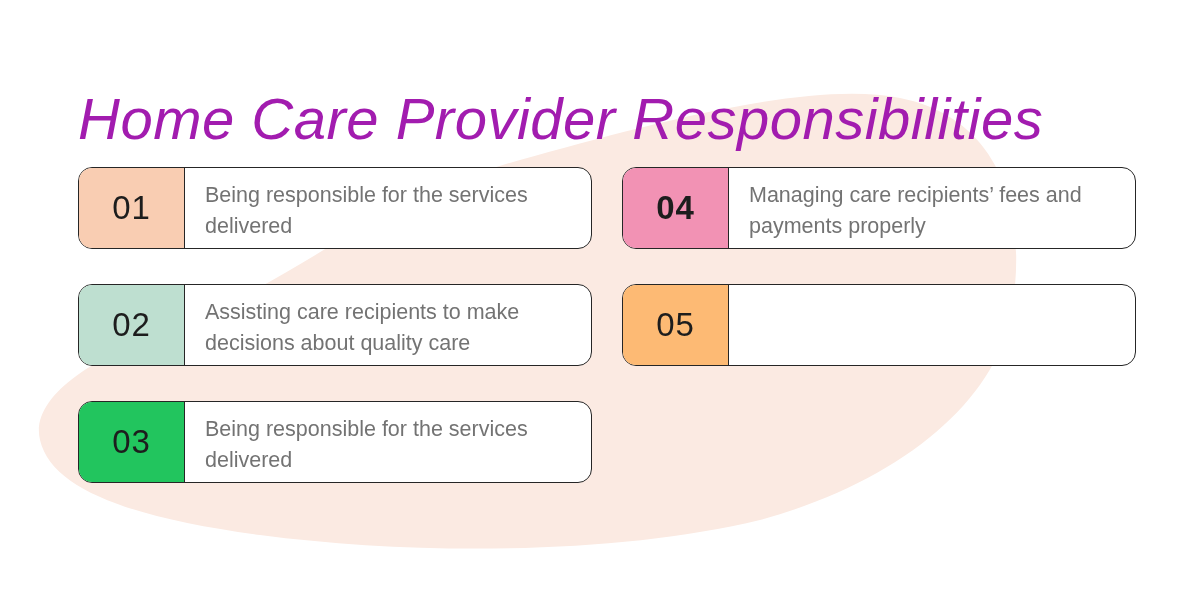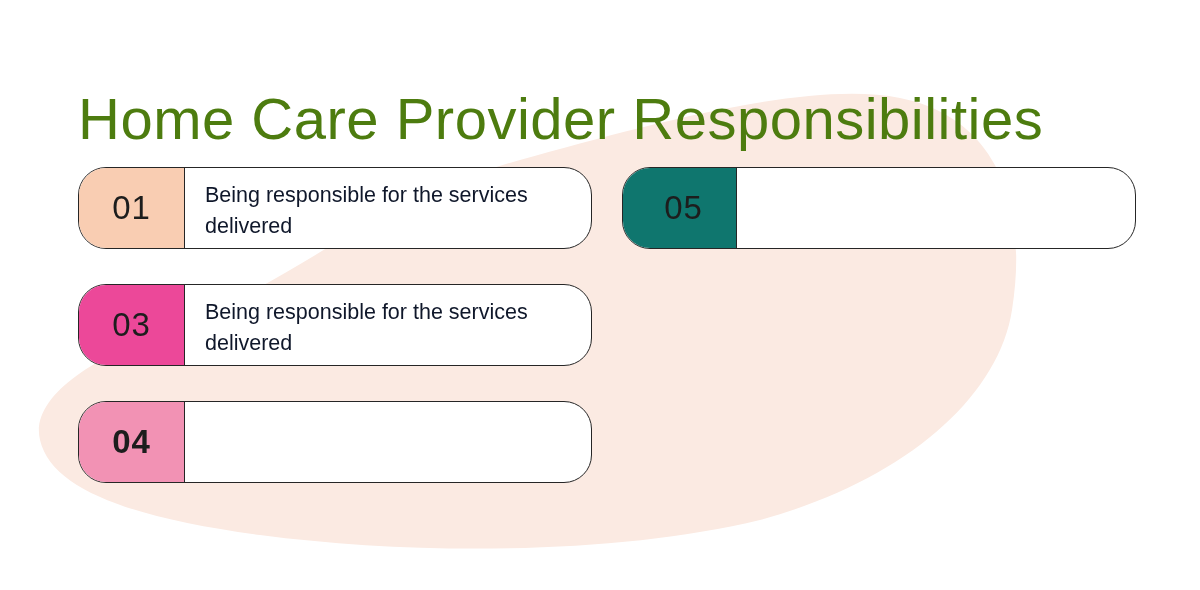--- a/index.html
+++ b/index.html
@@ -21,60 +21,61 @@
     pointer-events: none;
   }
   .page-title {
     position: absolute;
     left: 78px;
     top: 46px;
     z-index: 2;
     font-size: 58px;
     font-weight: 300;
     letter-spacing: 0.5px;
-    color: #4d7c0f;
+    color: #a21caf;
     white-space: nowrap;
+    font-style: italic;
   }
   .card-grid {
     position: absolute;
     left: 78px;
     top: 167px;
     z-index: 1;
     display: grid;
     grid-template-columns: 514px 514px;
     grid-template-rows: repeat(3, 82px);
     grid-auto-flow: column;
     column-gap: 30px;
     row-gap: 35px;
   }
   .card {
     display: flex;
     background: #ffffff;
     border: 1.5px solid #262626;
-    border-radius: 28px;
+    border-radius: 14px;
     overflow: hidden;
     box-sizing: border-box;
   }
   .card-number {
     width: 105px;
     flex: 0 0 105px;
     display: flex;
     align-items: center;
     justify-content: center;
     border-right: 1.5px solid #262626;
     font-size: 33px;
     color: #1d1d1d;
     letter-spacing: 1px;
   }
   .card-text {
     flex: 1;
     padding: 12px 14px 0 20px;
     font-size: 21.5px;
     line-height: 1.42;
-    color: #0f172a;
+    color: #737373;
   }
 </style>
 </head>
 <body>
 
 <svg class="blob-layer" viewBox="0 0 1200 590" xmlns="http://www.w3.org/2000/svg" aria-hidden="true">
   <path d="M 900,98
            C 1000,118 1028,210 1012,310
            C 998,400 900,482 760,520
            C 620,554 420,556 260,535
@@ -86,28 +87,33 @@
 
 <h1 class="page-title">Home Care Provider Responsibilities</h1>
 
 <div class="card-grid">
 
   <div class="card">
     <div class="card-number" style="background-color: rgb(249, 205, 178);">01</div>
     <div class="card-text">Being responsible for the services delivered</div>
   </div>
 
+  <div class="card">
+    <div class="card-number" style="background-color: rgb(190, 223, 208);">02</div>
+    <div class="card-text">Assisting care recipients to make decisions about quality care</div>
+  </div>
 
   <div class="card">
-    <div class="card-number" style="background-color: #ec4899;">03</div>
+    <div class="card-number" style="background-color: #22c55e;">03</div>
     <div class="card-text">Being responsible for the services delivered</div>
   </div>
 
   <div class="card">
     <div class="card-number" style="background-color: rgb(242, 146, 180); font-weight: bold;">04</div>
+    <div class="card-text">Managing care recipients’ fees and payments properly</div>
   </div>
 
   <div class="card">
-    <div class="card-number" style="background-color: #0f766e; padding-left: 8px;">05</div>
+    <div class="card-number" style="background-color: #fdba74;">05</div>
   </div>
 
 
 </div>
 
 </body></html>

